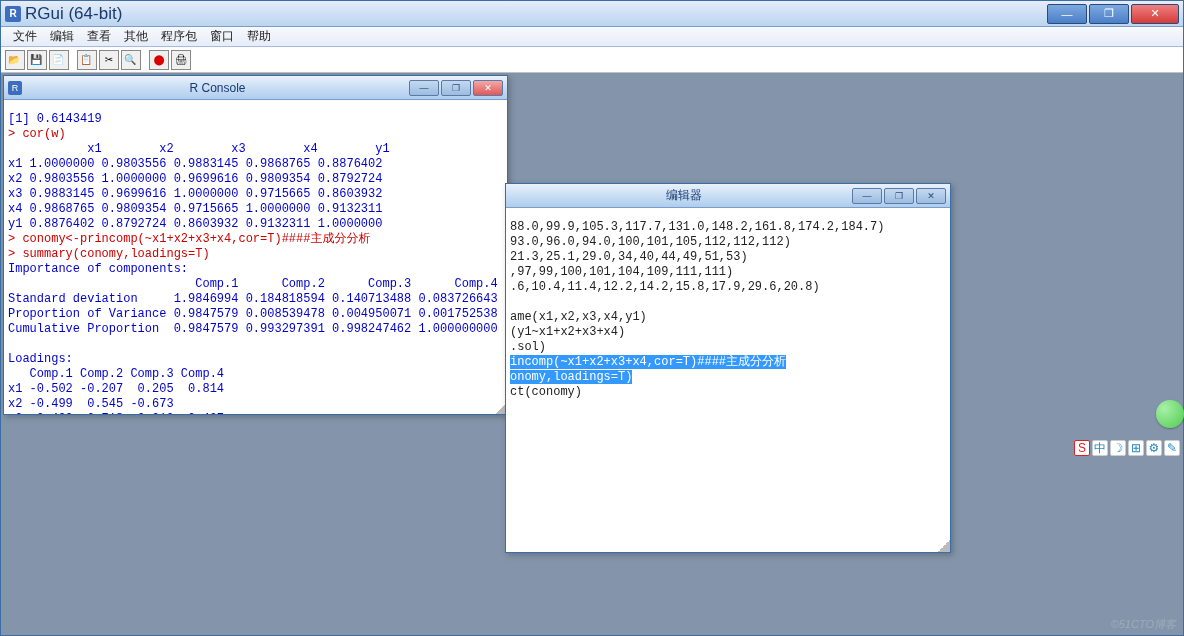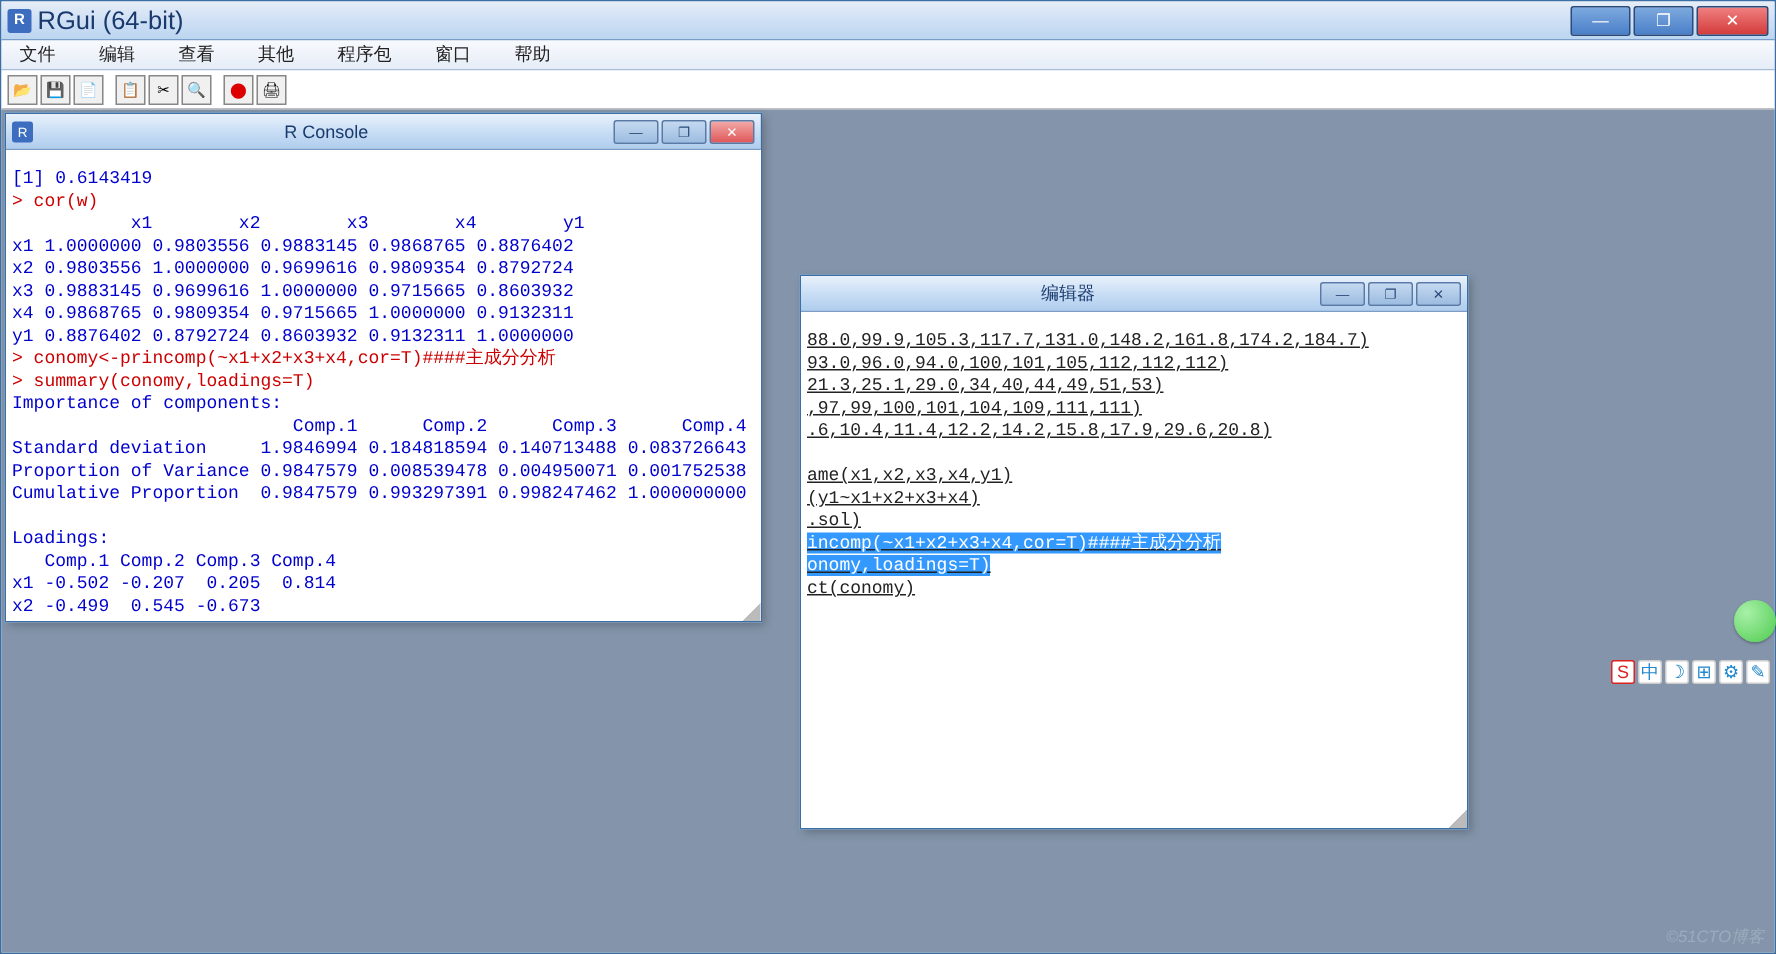--- a/index.html
+++ b/index.html
@@ -8,42 +8,42 @@
 
 .main-window { position:absolute; left:0; top:0; width:1184px; height:636px; background:#fff; border:1px solid #3a6ea5; display:flex; flex-direction:column; }
 .main-titlebar { height:26px; background:linear-gradient(to bottom,#e6edf7 0%,#cfe0f5 50%,#bcd5f0 100%); display:flex; align-items:center; padding:0 4px; border-bottom:1px solid #7a9ec7; }
 .main-titlebar .icon { width:16px; height:16px; margin-right:4px; background:#3d6dbf; border-radius:2px; display:flex; align-items:center; justify-content:center; color:#fff; font-weight:bold; font-size:10px; }
 .main-titlebar .title { color:#1a3a6e; font-size:17px; flex:1; }
 .win-btns { display:flex; gap:2px; margin-left:auto; height:20px; }
 .win-btn { width:40px; height:20px; border:1px solid #2a4a7a; border-radius:2px; display:flex; align-items:center; justify-content:center; font-size:11px; cursor:pointer; }
 .win-btn.min { background:linear-gradient(to bottom,#7da9de,#4a7fc8); color:#fff; }
 .win-btn.max { background:linear-gradient(to bottom,#7da9de,#4a7fc8); color:#fff; }
 .win-btn.close { background:linear-gradient(to bottom,#f08080,#d43b3b); width:48px; color:#fff; }
-.menubar { height:20px; background:linear-gradient(to bottom,#f7f9fd,#e6edf7); border-bottom:1px solid #a6bdd9; display:flex; align-items:center; padding:0 6px; gap:17px; }
+.menubar { height:20px; background:linear-gradient(to bottom,#f7f9fd,#e6edf7); border-bottom:1px solid #a6bdd9; display:flex; align-items:center; padding:0 6px; gap:1px; }
 .menubar span { padding:2px 6px; color:#222; cursor:pointer; }
 .toolbar { height:26px; background:#fff; border-bottom:1px solid #c0c0c0; display:flex; align-items:center; padding:2px 4px; gap:2px; }
 .tool-btn { width:20px; height:20px; border:1px solid #888; background:#f0f0f0; cursor:pointer; display:flex; align-items:center; justify-content:center; font-size:10px; }
 .tool-sep { width:4px; }
 .mdi-area { flex:1; background:#8495ab; position:relative; }
 
 
 .child-window { position:absolute; border:1px solid #3a6ea5; background:#fff; box-shadow:2px 2px 6px rgba(0,0,0,.25); display:flex; flex-direction:column; }
 .child-titlebar { height:24px; background:linear-gradient(to bottom,#e9f1fb,#c9def5 50%,#b0cdee); display:flex; align-items:center; padding:0 4px; border-bottom:1px solid #7a9ec7; }
 .child-titlebar .icon { width:14px; height:14px; margin-right:4px; background:#3d6dbf; border-radius:2px; color:#fff; font-size:9px; display:flex; align-items:center; justify-content:center; }
 .child-titlebar .title { color:#1a3a6e; font-size:12px; flex:1;text-align:center; }
 .child-btns { display:flex; gap:2px; }
 .child-btn { width:30px; height:16px; border:1px solid #5a7aa5; border-radius:2px; background:linear-gradient(to bottom,#c5d9f0,#9cbce0); font-size:9px; display:flex; align-items:center; justify-content:center; cursor:pointer; color:#2a4a7a; }
 .child-btn.close { background:linear-gradient(to bottom,#f2a8a8,#e05858); color:#fff; }
 .child-body { flex:1; background:#fff; overflow:auto; padding:12px 4px; font-family:"Courier New",monospace; font-size:12px; line-height:15px; white-space:pre; position:relative; }
 .child-body .scroll-corner { position:absolute; right:0; bottom:0; width:12px; height:12px; background:linear-gradient(135deg,transparent 50%,#bbb 50%); }
 
 
 .txt-blue { color:#0000cd; }
 .txt-red { color:#cc0000; }
-.txt-black { color:#222;text-decoration:underline; }
+.txt-black { color:#222; }
 .sel { background:#3399ff; color:#fff; }
 
 
 .badge-round { position:absolute; right:0; top:400px; width:28px; height:28px; border-radius:50%; background:radial-gradient(circle at 30% 30%,#a8f0a8,#4ecc4e); box-shadow:0 1px 2px rgba(0,0,0,.3); }
 .side-icons { position:absolute; right:4px; top:440px; display:flex; gap:2px; }
 .side-icons span { width:16px; height:16px; display:flex; align-items:center; justify-content:center; font-size:12px; background:#fff; border:1px solid #ccc; border-radius:2px; }
 .side-icons span.red { color:#d22; border-color:#d22; }
 .side-icons span.blue { color:#28c; }
 
 .watermark { position:absolute; right:8px; bottom:4px; color:rgba(255,255,255,.2); font-size:11px; font-style:italic; }
@@ -114,21 +114,21 @@
 <span class="txt-blue">Loadings:</span>
 <span class="txt-blue">   Comp.1 Comp.2 Comp.3 Comp.4</span>
 <span class="txt-blue">x1 -0.502 -0.207  0.205  0.814</span>
 <span class="txt-blue">x2 -0.499  0.545 -0.673       </span>
 <span class="txt-blue">x3 -0.499 -0.718 -0.212 -0.437</span>
 
 
 <div class="scroll-corner"></div></div>
     </div>
 
-    <div class="child-window" style="left:504px; top:110px; width:446px; height:370px;margin-left:28px;">
+    <div class="child-window" style="left:504px; top:110px; width:446px; height:370px;">
       <div class="child-titlebar">
         <div class="title" style="padding-left:6px;">编辑器</div>
         <div class="child-btns">
           <div class="child-btn">—</div>
           <div class="child-btn">❐</div>
           <div class="child-btn">✕</div>
         </div>
       </div>
       <div class="child-body txt-black"><span>88.0,99.9,105.3,117.7,131.0,148.2,161.8,174.2,184.7)</span>
 <span>93.0,96.0,94.0,100,101,105,112,112,112)</span>

